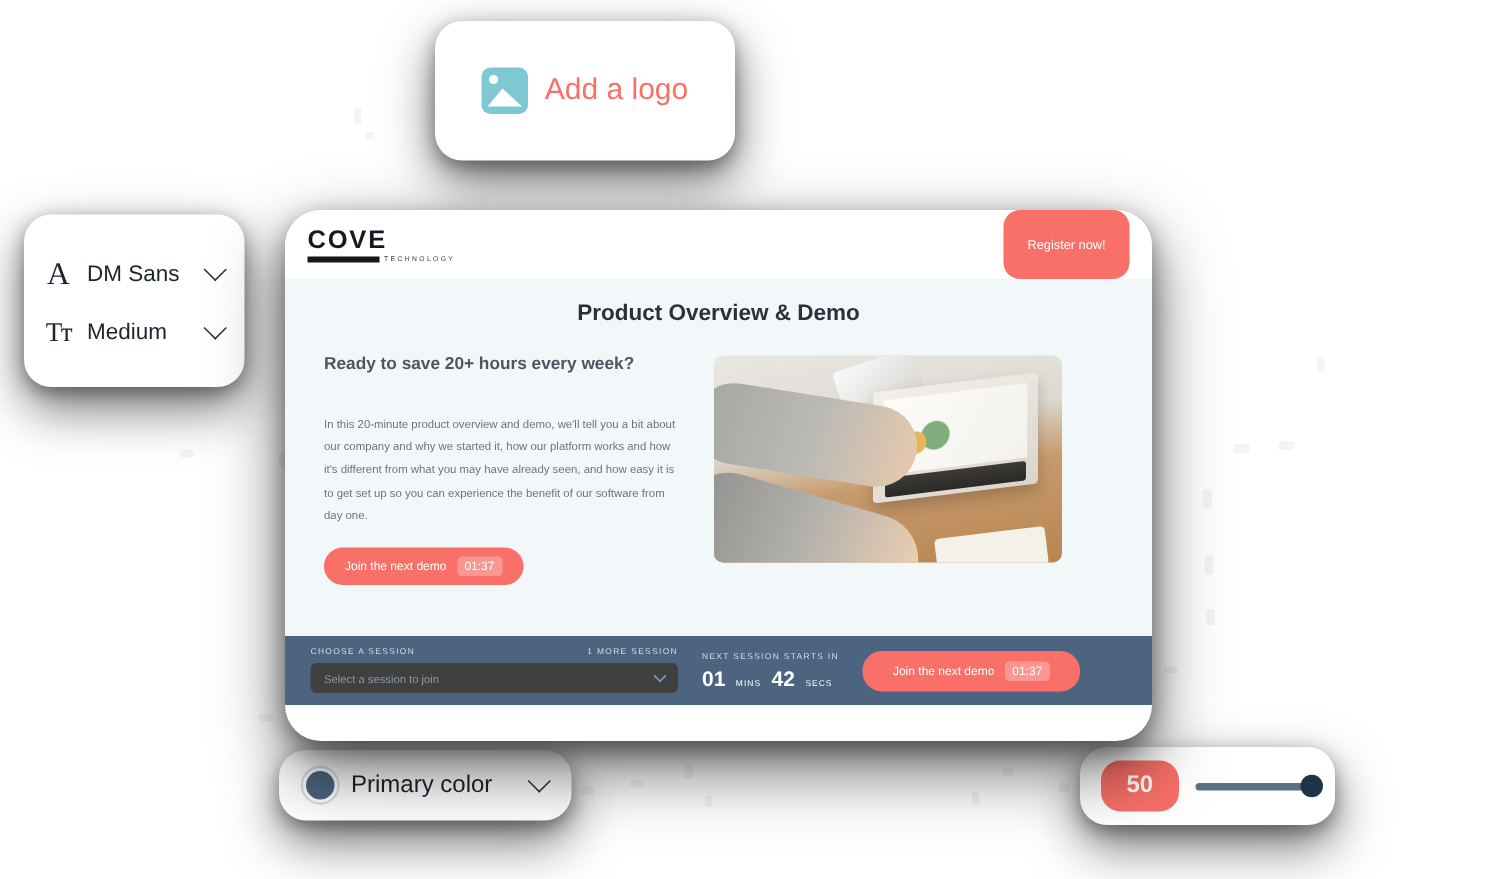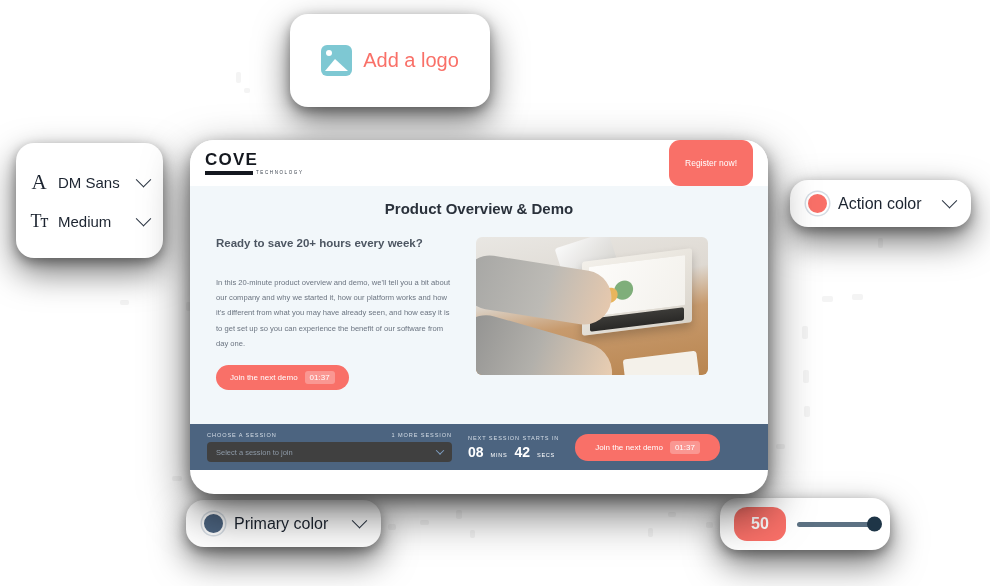--- a/index.html
+++ b/index.html
@@ -257,25 +257,20 @@
       <span class="font-label">DM Sans</span>
       <span class="chev"></span>
     </div>
     <div class="font-row">
       <span class="font-glyph glyph-tt">Tᴛ</span>
       <span class="font-label">Medium</span>
       <span class="chev"></span>
     </div>
   </div>
 
-  <div class="float-card" id="action-card">
-    <span class="swatch" style="background:#f97068;"></span>
-    <span class="color-label">Action color</span>
-    <span class="chev"></span>
-  </div>
 
   <div class="float-card" id="primary-card">
     <span class="swatch" style="background:#4c6480;"></span>
     <span class="color-label">Primary color</span>
     <span class="chev"></span>
   </div>
 
   <div class="float-card" id="slider-card">
     <span id="slider-pill">50</span>
     <span id="slider-track">
@@ -327,21 +322,21 @@
           <span class="foot-label">1 MORE SESSION</span>
         </div>
         <div id="session-select">
           <span id="session-placeholder">Select a session to join</span>
           <span class="chev-sm"></span>
         </div>
       </div>
       <div id="countdown-col">
         <div class="foot-label" style="margin-bottom:3px;">NEXT SESSION STARTS IN</div>
         <div id="countdown">
-          <span class="cd-num">08</span>
+          <span class="cd-num">01</span>
           <span class="cd-unit">MINS</span>
           <span class="cd-num">42</span>
           <span class="cd-unit">SECS</span>
         </div>
       </div>
       <button class="demo-btn" style="padding:7px 20px;">
         <span>Join the next demo</span>
         <span class="timer-chip">01:37</span>
       </button>
     </div>

